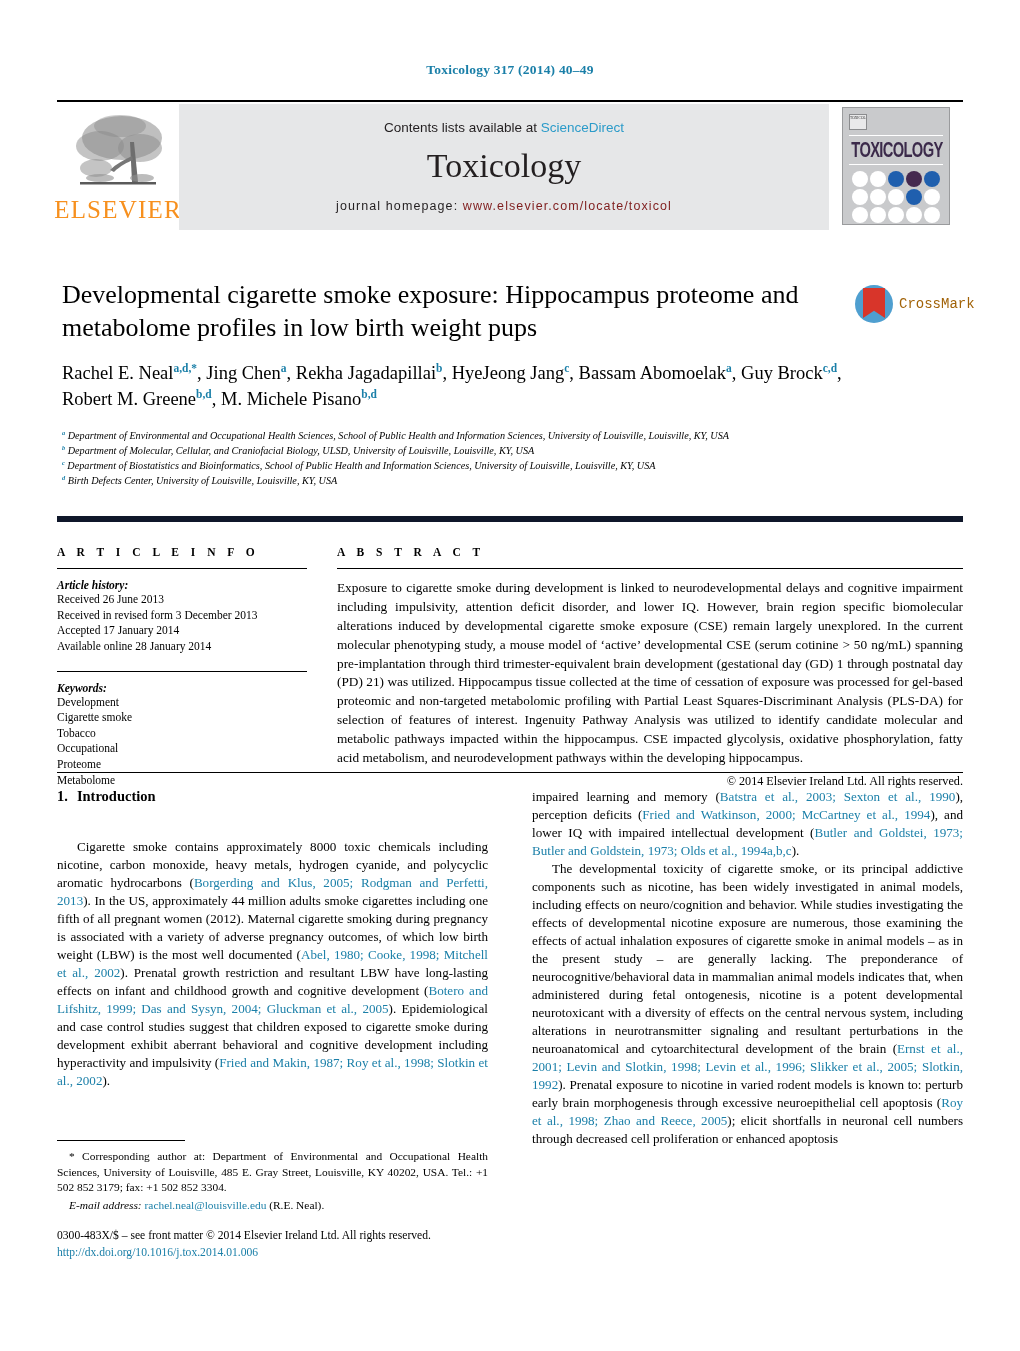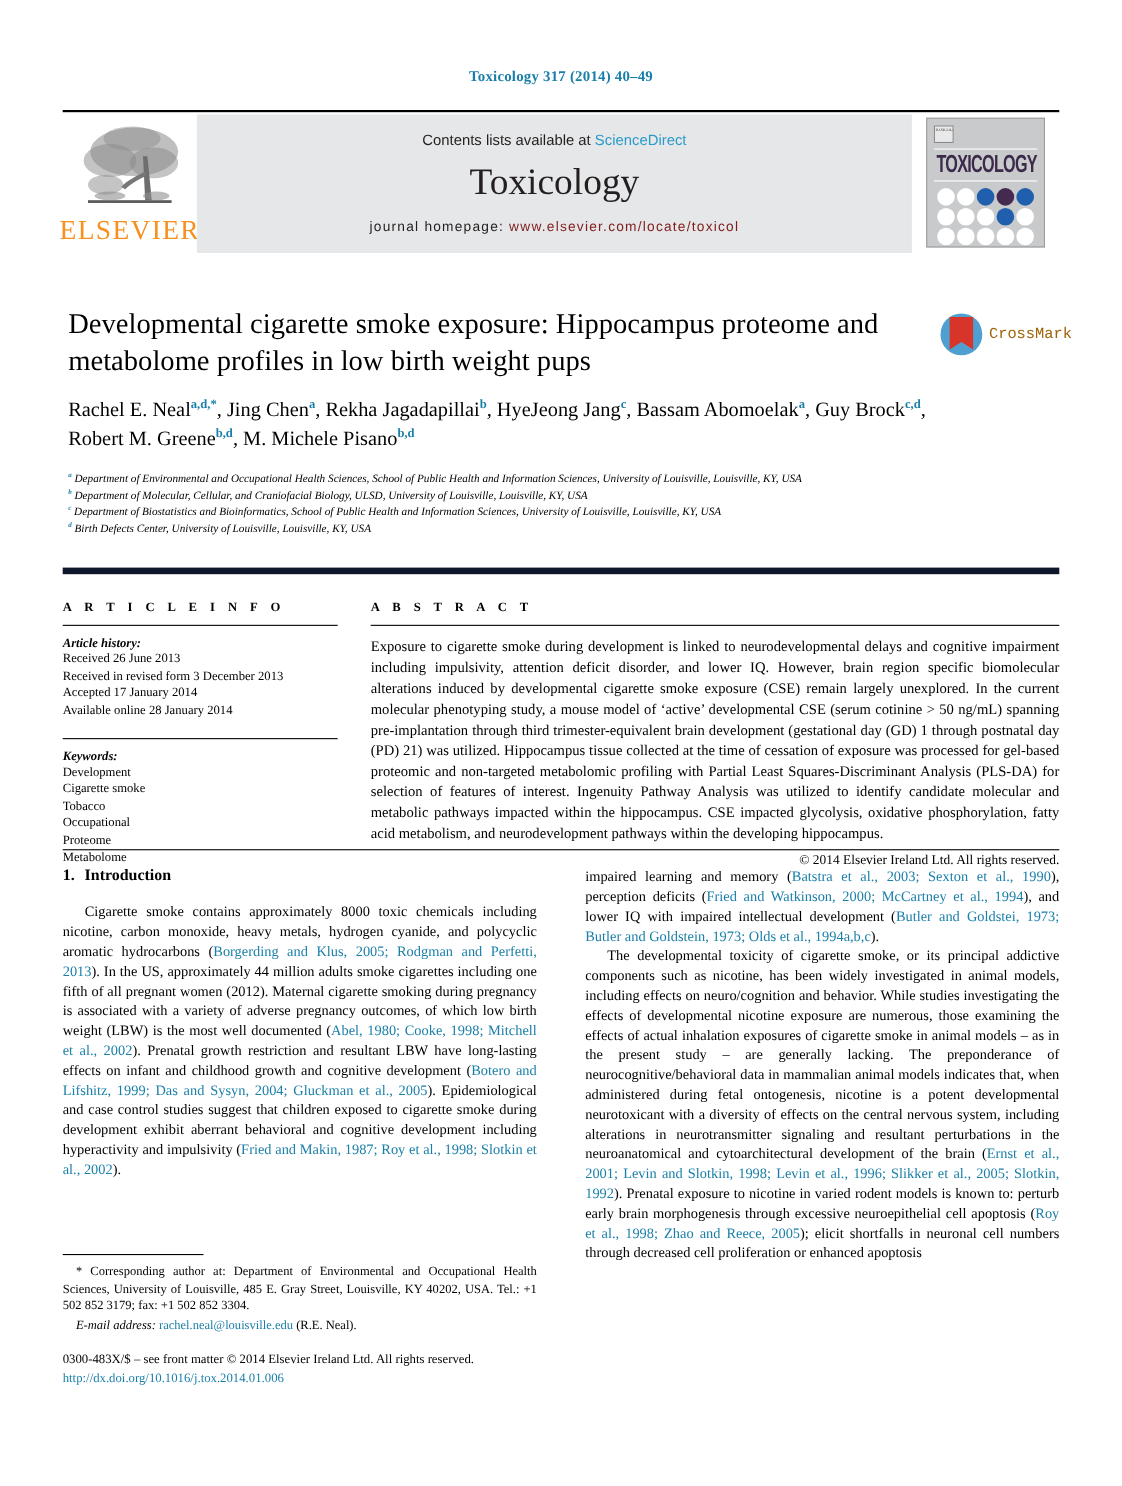--- a/index.html
+++ b/index.html
@@ -317,21 +317,21 @@
     left: 57px;
     width: 906px;
     display: flex;
     gap: 44px;
   }
   .bcol { width: 431px; flex: 0 0 431px; position: relative; }
   .h2 {
     font-family: "Liberation Serif", serif;
     font-weight: bold;
     font-size: 14.5px;
-    margin: 0 0 15px 0;
+    margin: 0 0 33px 0;
   }
   .h2 .num { margin-right: 9px; }
   .para {
     font-family: "Liberation Serif", serif;
     font-size: 13.1px;
     line-height: 1.375;
     text-align: justify;
     margin: 0;
     text-indent: 20px;
     -webkit-hyphens: auto;

